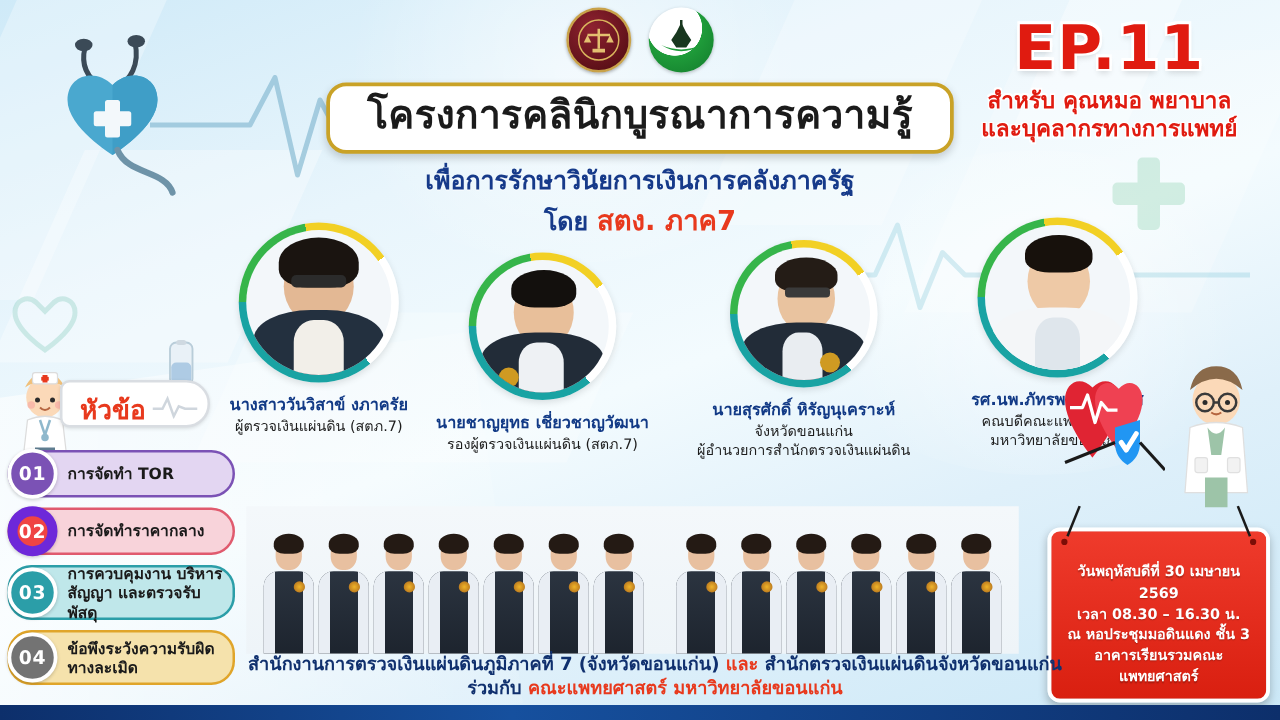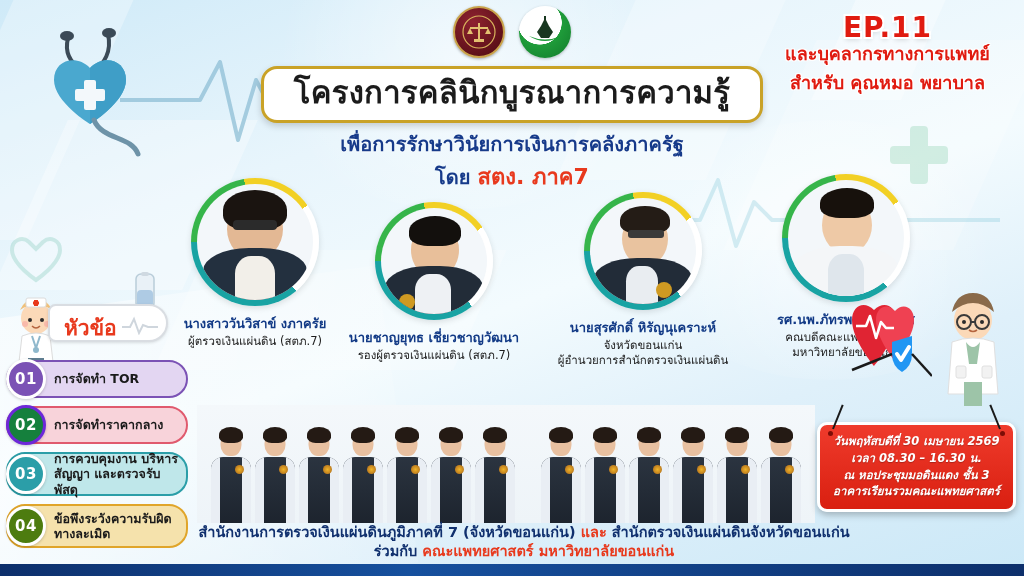--- a/index.html
+++ b/index.html
@@ -75,21 +75,21 @@
   }
   .subtitle2 {
     margin-top: 2px; font-size: 20px; font-weight: 700; color: #163a8a;
     font-family: "DejaVu Sans", "Liberation Sans", sans-serif;
   }
   .subtitle2 .hi { color: #e8391d; font-size: 22px; }
 
   
   .ep-block { position: absolute; right: 14px; top: 14px; text-align: center; width: 245px; }
   .ep-num {
-    font-size: 28px; font-weight: 700; color: #e01b10; letter-spacing: 1px;
+    font-size: 49px; font-weight: 700; color: #e01b10; letter-spacing: 1px;
     font-family: "DejaVu Sans", "Liberation Sans", sans-serif;
     text-shadow: 2px 2px 0 #ffffff, -2px -2px 0 #ffffff, 2px -2px 0 #ffffff, -2px 2px 0 #ffffff, 0 3px 5px rgba(0,0,0,.14);
     line-height: 1;
   }
   .ep-sub {
     margin-top: 6px; font-size: 18px; font-weight: 700; color: #e01b10; line-height: 1.28;
     font-family: "DejaVu Sans", "Liberation Sans", sans-serif;
     text-shadow: 1px 1px 0 #fff, -1px -1px 0 #fff, 1px -1px 0 #fff, -1px 1px 0 #fff;
   }
 
@@ -173,24 +173,24 @@
     width: 40px; height: 66px; border-radius: 12px 12px 0 0;
     background: linear-gradient(90deg, #e9eef4 0 22%, transparent 22% 78%, #e9eef4 78% 100%);
   }
   .p-emblem {
     position: absolute; left: 60%; top: 42px; width: 9px; height: 9px; border-radius: 50%;
     background: radial-gradient(circle, #f0b429, #a8651b);
   }
 
   
   .infobox {
-    position: absolute; right: 8px; top: 422px; width: 199px; padding: 8px 8px 9px;
+    position: absolute; right: 8px; top: 422px; width: 178px; padding: 24px 8px 9px;
     background: linear-gradient(180deg, #ef3b2c 0%, #d91f10 100%);
     border: 3px solid #ffffff; border-radius: 10px;
-    box-shadow: 0 3px 7px rgba(0,0,0,.25); text-align: center; font-style: italic;
+    box-shadow: 0 3px 7px rgba(0,0,0,.25); text-align: center;
   }
   .infobox .ln {
     font-size: 11.5px; font-weight: 700; color: #ffffff; line-height: 1.46;
     font-family: "DejaVu Sans", "Liberation Sans", sans-serif;
     text-shadow: 0 1px 1px rgba(0,0,0,.25);
   }
   .hang-l, .hang-r {
     position: absolute; top: -22px; width: 2px; height: 26px; background: #1a1a1a;
     transform-origin: bottom center;
   }
@@ -290,22 +290,22 @@
     </div>
     <div class="subtitle1">เพื่อการรักษาวินัยการเงินการคลังภาครัฐ</div>
     <div class="subtitle2">
       <span>โดย</span>
       <span class="hi">สตง. ภาค7</span>
     </div>
   </div>
 
   <div class="ep-block">
     <div class="ep-num">EP.11</div>
+    <div class="ep-sub">สำหรับ  คุณหมอ พยาบาล</div>
     <div class="ep-sub" style="margin-top:0">และบุคลากรทางการแพทย์</div>
-    <div class="ep-sub">สำหรับ  คุณหมอ พยาบาล</div>
   </div>
 
   <div class="speakers">
 
     <div class="spk" style="left:0px; top:0px; width:210px;">
       <div class="ring">
         <div class="photo">
           <div class="ph-head" style="left:30px; top:14px; width:56px; height:62px; background:#e3b894;"></div>
           <div class="ph-body" style="left:6px; bottom:0; width:104px; height:52px; background:#23303f;"></div>
           <div class="ph-body" style="left:38px; bottom:0; width:40px; height:44px; background:#f2efe9; border-radius:40% 40% 0 0;"></div>
@@ -423,34 +423,34 @@
   </div>
 
   <div class="topics">
 
     <div class="topic" style="background:#e3d6f2; border:2px solid #7b52b5;">
       <div class="tnum" style="background:#7b52b5; border:3px solid #ffffff;">01</div>
       <div class="ttext">การจัดทำ TOR</div>
     </div>
 
     <div class="topic" style="background:#f8d3da; border:2px solid #e05a6e;">
-      <div class="tnum" style="background:#15803d; border:3px solid #6d28d9;">02</div>
+      <div class="tnum" style="background:#ef4444; border:8px solid #6d28d9;">02</div>
       <div class="ttext">การจัดทำราคากลาง</div>
     </div>
 
     <div class="topic tall" style="background:#bfe7ea; border:2px solid #2b9ea8;">
       <div class="tnum" style="background:#2b9ea8; border:3px solid #ffffff;">03</div>
       <div class="ttext">
         <div>การควบคุมงาน บริหาร</div>
         <div>สัญญา และตรวจรับพัสดุ</div>
       </div>
     </div>
 
     <div class="topic tall" style="background:#f5e2ac; border:2px solid #e0a52a;">
-      <div class="tnum" style="background:#4d7c0f; border:3px solid #ffffff;">04</div>
+      <div class="tnum" style="background:#737373; border:3px solid #ffffff;">04</div>
       <div class="ttext">
         <div>ข้อพึงระวังความรับผิด</div>
         <div>ทางละเมิด</div>
       </div>
     </div>
   </div>
 
   <div class="group-photo">
     <div class="person">
         <div class="p-body"></div>

